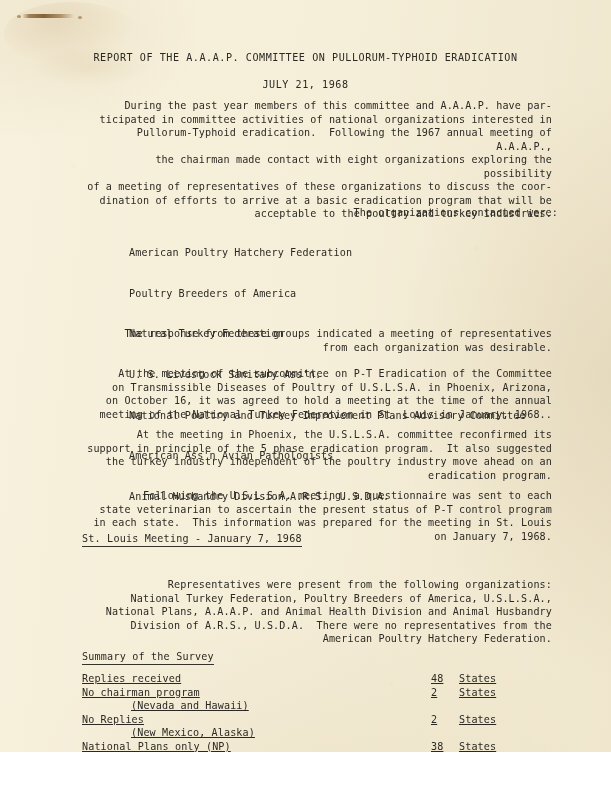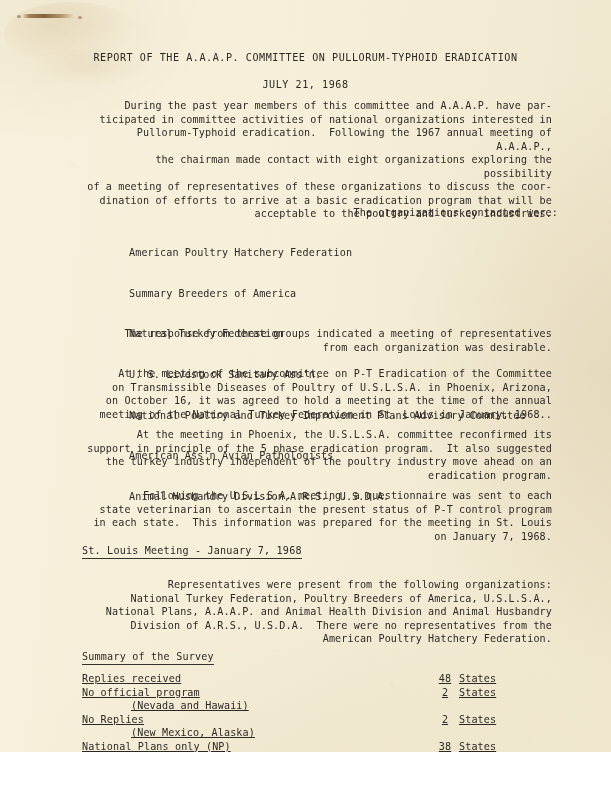--- a/index.html
+++ b/index.html
@@ -148,21 +148,21 @@
     padding: 0;
     vertical-align: top;
     white-space: pre;
   }
   td.label {
     width: 300px;
     padding-left: 32px;
   }
   td.num {
     width: 28px;
-    text-align: center;
+    text-align: left;
     padding-right: 5px;
   }
   td.unit {
     text-align: center;
   }
   tr.sub td.label {
     padding-left: 49px;
   }
 </style>
 </head>
@@ -193,21 +193,21 @@
 acceptable to the poultry and turkey industries.</p>
     </div>
 
     <div class="block" style="top:206px;margin-left:6px;">
       <p class="para">The organizations contacted were:</p>
     </div>
 
     <div class="block" style="top:219px;">
       <div class="listing">
         <div>American Poultry Hatchery Federation</div>
-        <div>Summary Breeders of America</div>
+        <div>Poultry Breeders of America</div>
         <div>Natural Turkey Federation</div>
         <div>U. S. Livestock Sanitary Ass'n.</div>
         <div>National Poultry and Turkey Improvement Plans Advisory Committee</div>
         <div>American Ass'n Avian Pathologists</div>
         <div>Animal Husbandry Division,A.R.S., U.S.D.A.</div>
       </div>
     </div>
 
     <div class="block" style="top:327px;">
       <p class="para">     The response from these groups indicated a meeting of representatives
@@ -228,21 +228,21 @@
 eradication program.</p>
     </div>
 
     <div class="block" style="top:489px;">
       <p class="para">     Following the U.S.L.S.A. meeting, a questionnaire was sent to each
 state veterinarian to ascertain the present status of P-T control program
 in each state.  This information was prepared for the meeting in St. Louis
 on January 7, 1968.</p>
     </div>
 
-    <div class="block" style="top:539px;">
+    <div class="block" style="top:527px;">
       <span class="heading">St. Louis Meeting - January 7, 1968</span>
     </div>
 
     <div class="block" style="top:578px;">
       <p class="para">     Representatives were present from the following organizations:
    National Turkey Federation, Poultry Breeders of America, U.S.L.S.A.,
 National Plans, A.A.A.P. and Animal Health Division and Animal Husbandry
 Division of A.R.S., U.S.D.A.  There were no representatives from the
 American Poultry Hatchery Federation.</p>
     </div>
@@ -253,21 +253,21 @@
 
     <div class="block" style="top:672px;text-decoration:underline;">
       <table class="survey">
         <tbody>
           <tr>
             <td class="label">Replies received</td>
             <td class="num">48</td>
             <td class="unit">States</td>
           </tr>
           <tr>
-            <td class="label">No official program</td>
+            <td class="label">No chairman program</td>
             <td class="num">2</td>
             <td class="unit">States</td>
           </tr>
           <tr class="sub">
             <td class="label">(Nevada and Hawaii)</td>
             <td class="num"></td>
             <td class="unit"></td>
           </tr>
           <tr>
             <td class="label">No Replies</td>

